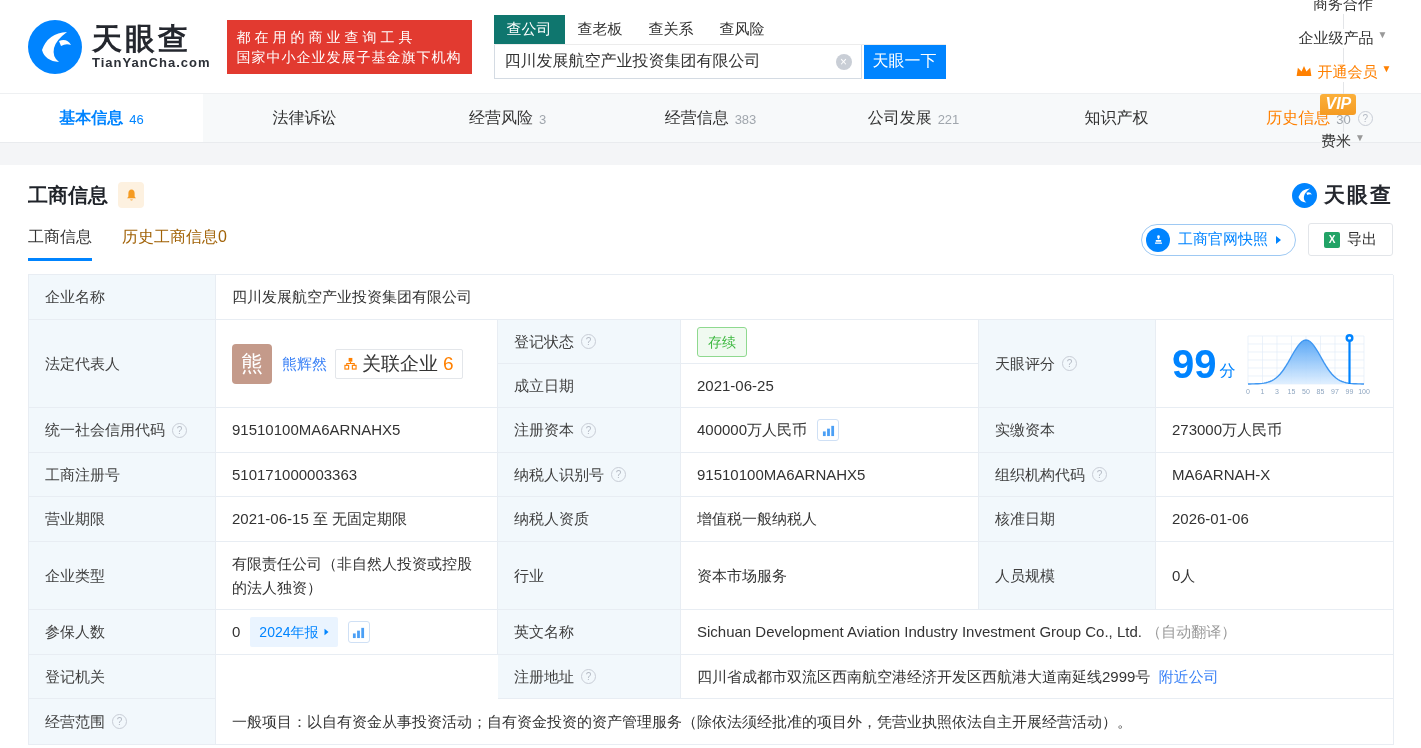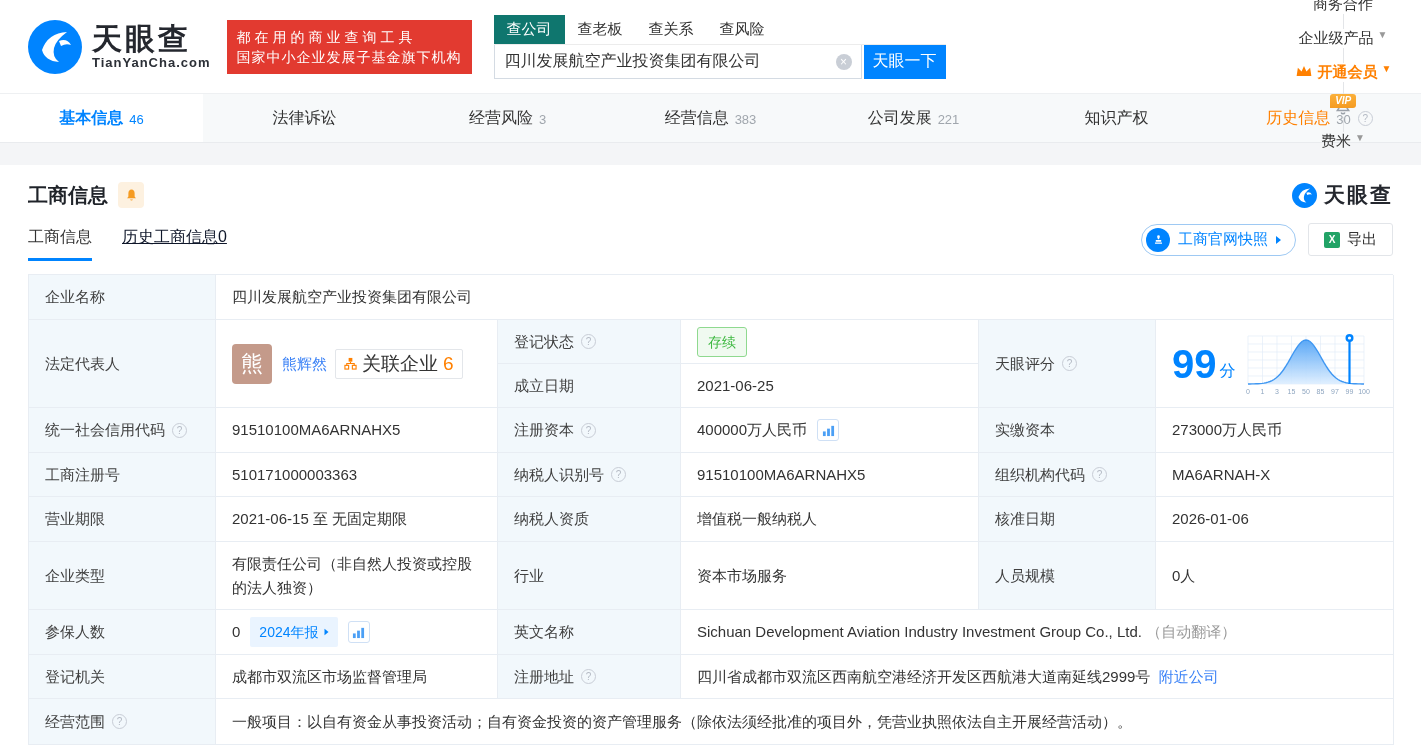--- a/index.html
+++ b/index.html
@@ -29,43 +29,43 @@
   .top-menu { margin-left: auto; display: flex; align-items: center; font-size: 15px; flex-direction: column; }
   .apps-chip { display: flex; align-items: center; gap: 7px; background: #eaf3fe; border-radius: 4px; padding: 9px 13px; cursor: pointer; }
   .grid-ic { display: inline-grid; grid-template-columns: 7px 7px; gap: 2px; }
   .grid-ic i { width: 7px; height: 7px; background: #1775ff; border-radius: 1px; }
   .grid-ic i.hollow { background: #fff; border: 2px solid #1775ff; border-radius: 50%; }
   .caret { font-size: 10px; color: #666; margin-left: 4px; }
   .caret.or { color: #ff8000; }
   .caret.gr { color: #999; }
   .sep { width: 1px; height: 15px; background: #e3e5e8; margin: 0 15px; }
   .menu-item { display: flex; align-items: flex-start; cursor: pointer; color: #333; }
-  .vip-link { color: #ff8000; font-weight: bold; }
+  .vip-link { color: #ff8000; font-weight: normal; }
   .bell-gray { display: flex; cursor: pointer; }
   
   .navtabs { height: 50px; display: flex; background: #f7f9fa; border-top: 1px solid #eef0f2; border-bottom: 1px solid #e9ebee; }
   .ntab { flex: 1; display: flex; align-items: center; justify-content: center; font-size: 16px; color: #333; cursor: pointer; position: relative; }
   .ntab .cnt { font-size: 13px; color: #a0a6ad; margin-left: 6px; margin-top: 2px; }
   .ntab.on { background: #fff; color: #0084ff; font-weight: bold; }
   .ntab.on .cnt { color: #0084ff; font-weight: normal; }
   .ntab.hist { color: #ff8000; }
   .lblwrap { position: relative; display: inline-block; }
-  .vipb { position: absolute; top: -14px; right: -26px; background: linear-gradient(#fbb03b, #f59b22); color: #fff; font-size: 10px; font-weight: bold; font-style: italic; padding: 1px 5px 2px; border-radius: 3px 3px 3px 0; }
+  .vipb { position: absolute; top: -14px; right: -26px; background: linear-gradient(#fbb03b, #f59b22); color: #fff; font-size: 16px; font-weight: bold; font-style: italic; padding: 1px 5px 2px; border-radius: 3px 3px 3px 0; }
   .gap-strip { height: 22px; background: #f4f5f7; }
   
   .main { padding: 0 28px; background: #fff; }
   .sec-title-row { display: flex; align-items: center; padding-top: 16px; }
   .sec-title { font-size: 20px; font-weight: bold; color: #1f2329; }
   .bell-chip { margin-left: 10px; width: 26px; height: 26px; background: #fdf1e0; border-radius: 4px; display: flex; align-items: center; justify-content: center; cursor: pointer; }
   .wm { margin-left: auto; display: flex; align-items: center; gap: 7px; }
   .wm-cn { font-size: 21px; font-weight: bold; color: #24272e; letter-spacing: 2px; }
   .subrow { display: flex; align-items: center; margin-top: 14px; }
   .stab2 { font-size: 16px; margin-right: 30px; padding-bottom: 13px; cursor: pointer; position: relative; color: #333; }
   .stab2.on::after { content: ""; position: absolute; left: 0; right: 0; bottom: 0; height: 3px; background: #0084ff; }
-  .stab2.off { color: #0f172a; text-decoration: underline; }
+  .stab2.off { color: #a16207; }
   .subrow-btns { margin-left: auto; display: flex; align-items: center; gap: 12px; padding-bottom: 8px; }
   .snap-btn { display: flex; align-items: center; gap: 8px; border: 1px solid #9ec9f3; border-radius: 17px; padding: 3px 14px 3px 4px; color: #0084ff; font-size: 15px; background: #fff; cursor: pointer; font-family: inherit; }
   .snap-ic { width: 24px; height: 24px; border-radius: 50%; background: #0084ff; display: flex; align-items: center; justify-content: center; }
   .tri { width: 0; height: 0; border-left: 5px solid #0084ff; border-top: 4px solid transparent; border-bottom: 4px solid transparent; }
   .exp-btn { display: flex; align-items: center; gap: 7px; border: 1px solid #e2e5e9; border-radius: 3px; padding: 6px 15px; font-size: 15px; color: #333; background: #fff; cursor: pointer; font-family: inherit; }
   .xls-ic { width: 16px; height: 16px; background: #21a366; border-radius: 2px; color: #fff; font-size: 10px; font-weight: bold; line-height: 16px; text-align: center; }
   
   .tbl { margin-top: 10px; display: grid;
     grid-template-columns: 187px 282px 183px 298px 177px 238px;
     grid-template-rows: 45px 44px 44px 45px 44px 45px 68px 45px 44px 46px;
@@ -430,23 +430,20 @@
     <div class="c cl" style="grid-area:8/3/9/4">
         <span>英文名称</span>
       </div>
     <div class="c cv" style="grid-area:8/4/9/7">
       <span>Sichuan Development Aviation Industry Investment Group Co., Ltd.</span>&nbsp;<span class="gray">（自动翻译）</span>
     </div>
 
     <div class="c cl" style="grid-area:9/1/10/2">
         <span>登记机关</span>
       </div>
-    <div class="c cv" style="grid-area:9/2/10/3">
-        <span>成都市双流区市场监督管理局</span>
-      </div>
     <div class="c cl" style="grid-area:9/3/10/4">
         <span>注册地址</span>
         <span class="q">?</span>
       </div>
     <div class="c cv" style="grid-area:9/4/10/7">
       <span>四川省成都市双流区西南航空港经济开发区西航港大道南延线2999号</span>&nbsp;&nbsp;<a class="link">附近公司</a>
     </div>
 
     <div class="c cl" style="grid-area:10/1/11/2">
         <span>经营范围</span>

